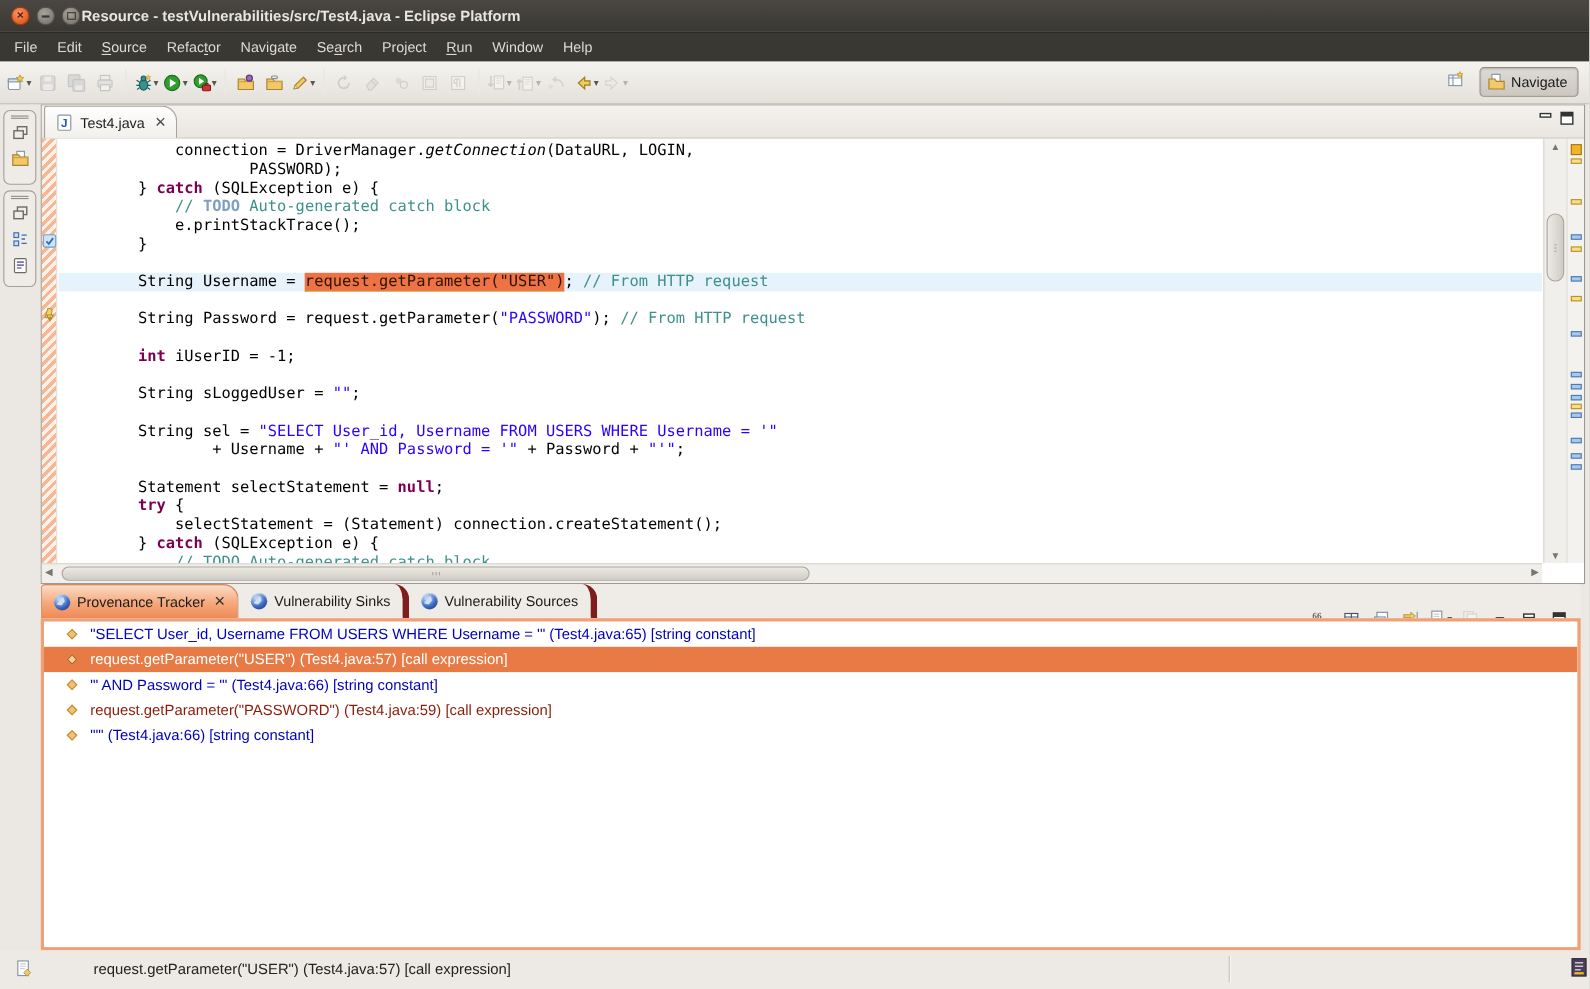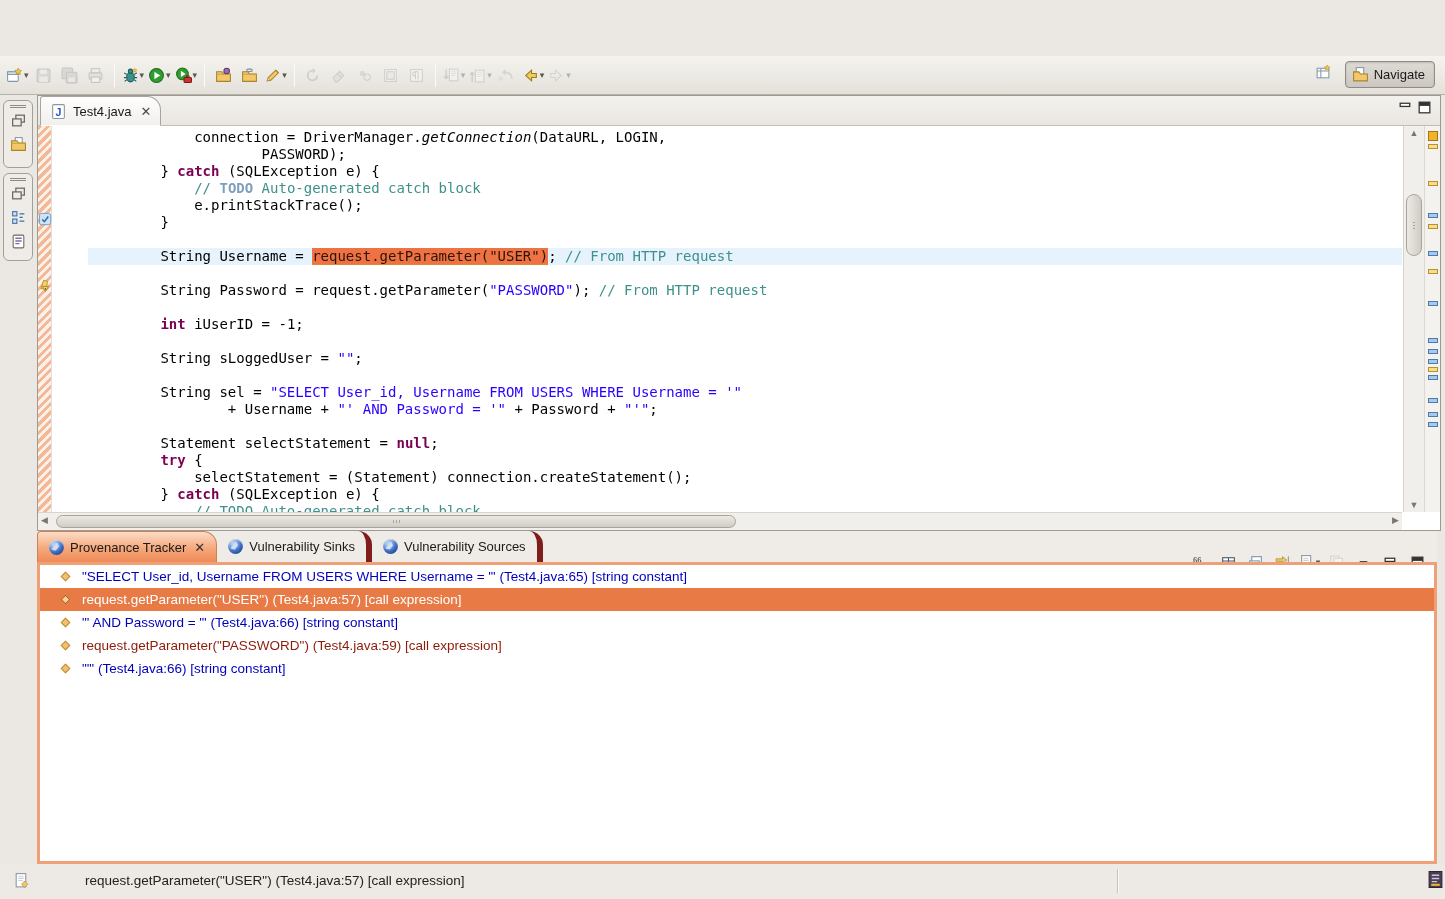--- a/index.html
+++ b/index.html
@@ -58,21 +58,21 @@
         border-radius:3px 14px 0 0;font-size:13px;color:#1a1a1a;}
   .etab .ticon{margin-right:6px;display:flex;}
   .etab .tclose{margin-left:9px;color:#4a4a4a;font-size:13px;}
   .ebtns{position:absolute;right:6px;top:4px;display:flex;}
   .ebtn{width:19px;height:19px;display:flex;align-items:center;justify-content:center;}
 
   .ebody{position:absolute;left:0;right:0;top:30px;bottom:18px;overflow:hidden;}
   .gutter{position:absolute;left:0;top:0;bottom:0;width:14px;
           background:repeating-linear-gradient(135deg,#f4b894 0 3px,#fcf1ea 3px 6px);border-right:1px solid #e3ded7;}
   .gmark{position:absolute;left:15px;width:15px;height:15px;z-index:5;display:flex;}
-  .codewrap{position:absolute;left:15px;right:38px;top:0;bottom:0;overflow:hidden;background:#fff;margin-left:35px;}
+  .codewrap{position:absolute;left:15px;right:38px;top:0;bottom:0;overflow:hidden;background:#fff;}
   .code{position:absolute;left:0;top:3px;right:0;font-family:"DejaVu Sans Mono","Liberation Mono",monospace;
         font-size:14px;line-height:17px;white-space:pre;tab-size:4;color:#000;}
   .cl{height:17px;padding-left:5px;}
   .cl.current{background:#e6f2fc;}
   .code .k{color:#7b0052;font-weight:bold;}
   .code .s{color:#2a00ff;}
   .code .c{color:#3e918b;}
   .code .ct{color:#7f9fbf;font-weight:bold;}
   .code .it{font-style:italic;}
   .code .hl{background:#ee7243;color:#2b1507;border-bottom:1px dotted #caa21f;}
@@ -127,21 +127,39 @@
   .sb-icon{position:absolute;left:13px;top:8px;}
   .sb-text{position:absolute;left:85px;top:0;line-height:34px;font-size:13.5px;color:#222;}
   .sb-div{position:absolute;left:1117px;top:5px;height:24px;width:2px;border-left:1px solid #c6c1b9;border-right:1px solid #fbfaf8;}
   .sb-right{position:absolute;right:1px;top:7px;}
 </style>
 </head>
 <body>
 
 <div class="app">
 
-
+  <div class="titlebar">
+    <div class="wbtn close"></div>
+    <div class="wbtn min"></div>
+    <div class="wbtn max"></div>
+    <div class="title">Resource - testVulnerabilities/src/Test4.java - Eclipse Platform</div>
+  </div>
+
+  <div class="menubar" id="menubar">
+      <div class="menu-item">File</div>
+      <div class="menu-item">Edit</div>
+      <div class="menu-item"><u>S</u>ource</div>
+      <div class="menu-item">Refac<u>t</u>or</div>
+      <div class="menu-item">Navigate</div>
+      <div class="menu-item">Se<u>a</u>rch</div>
+      <div class="menu-item">Project</div>
+      <div class="menu-item"><u>R</u>un</div>
+      <div class="menu-item">Window</div>
+      <div class="menu-item">Help</div>
+    </div>
 
   <div class="toolbar">
     <div class="tbgroups" id="toolbar-groups">
         <div class="tbtn">
           <svg width="17" height="17" viewBox="0 0 16 16" xmlns="http://www.w3.org/2000/svg">
             <rect x="1.5" y="4.5" width="10" height="9" rx="1" fill="#fff" stroke="#8498ab"></rect>
             <rect x="1.5" y="4.5" width="10" height="2.5" fill="#d6e4f2" stroke="#8498ab"></rect>
             <path d="M11.5 1l1 2 2.2.3-1.6 1.5.4 2.2-2-1.1-2 1.1.4-2.2L8.3 3.3l2.2-.3z" fill="#f2c84b" stroke="#b28c1e" stroke-width=".6"></path>
           </svg>
           <span class="dd">▾</span>

